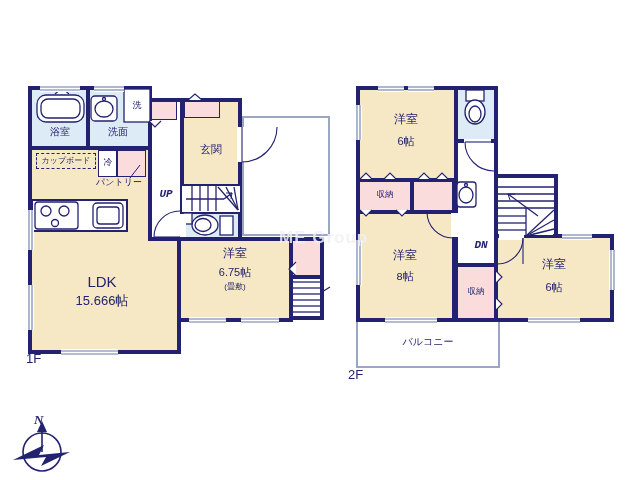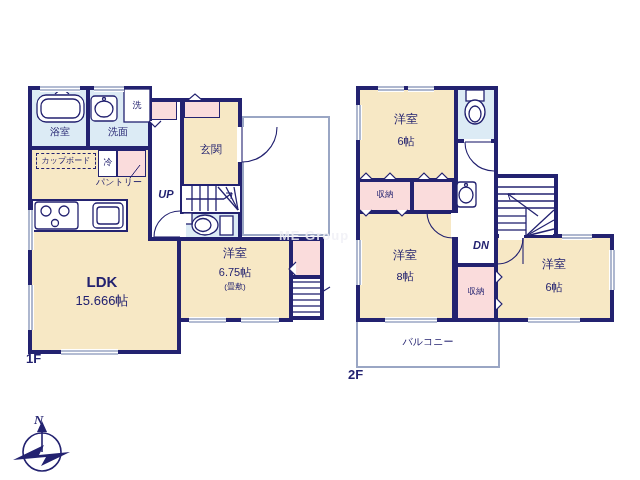--- a/index.html
+++ b/index.html
@@ -16,26 +16,26 @@
     font-family:"Liberation Sans","DejaVu Sans",sans-serif;color:var(--txt);
   }
   .room{position:absolute;border:4px solid var(--wall);box-sizing:border-box;z-index:1;}
   .cream{background:var(--cream);}
   .pink{background:var(--pink);}
   .wet{background:var(--wet);}
   .white{background:#fff;}
   .thinbox{position:absolute;border:2px solid var(--thin);background:#fff;box-sizing:border-box;z-index:0;}
   .inner{position:absolute;box-sizing:border-box;z-index:2;}
   .lbl{position:absolute;color:var(--txt);text-align:center;z-index:5;line-height:1.1;white-space:nowrap;}
-  .lbl.b{font-weight:bold;}
-  .lbl.i{font-style:italic;font-family:Liberation Sans, sans-serif;font-weight:bold;}
+  .lbl.b{font-weight:normal;}
+  .lbl.i{font-style:italic;font-family:Liberation Mono, monospace;font-weight:bold;}
   .dashed{border:1px dashed var(--wall);}
   .solidthin{border:1px solid var(--wall);}
   #fixtures{position:absolute;left:0;top:0;z-index:4;pointer-events:none;}
-  #watermark{position:absolute;left:279px;top:228px;z-index:10;font-size:13px;font-weight:bold;
+  #watermark{position:absolute;left:279px;top:228px;z-index:10;font-size:17px;font-weight:bold;
     color:rgba(240,240,246,0.85);letter-spacing:1px;}
   #compass{position:absolute;left:10px;top:408px;z-index:5;}
 </style>
 </head>
 <body>
 
 <div id="canvas">
 
   <div class="thinbox" style="left:242px;top:116px;width:88px;height:120px;"></div>
 

